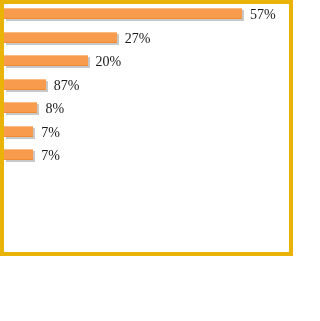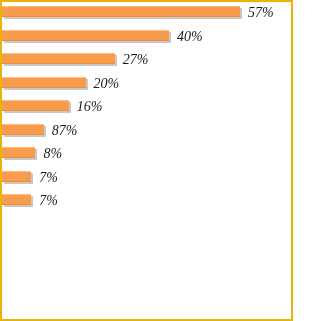--- a/index.html
+++ b/index.html
@@ -7,26 +7,25 @@
     padding: 0;
     background: #ffffff;
   }
   body {
     font-family: "Liberation Serif", serif;
   }
 
   #chart-frame {
     position: relative;
     width: 293px;
-    height: 321px;
+    height: 256px;
     box-sizing: border-box;
     background: #ffffff;
-    border: 2px solid #eab308;
+    border: 4px solid #eab308;
     overflow: hidden;
-    font-style: italic;
   }
 
   #plot-area {
     position: absolute;
     left: 0;
     top: 0;
     right: 0;
     bottom: 0;
     padding-top: 4px;
     box-sizing: border-box;
@@ -83,46 +82,32 @@
   <div id="plot-area">
 
   <div class="bar-row">
         <div class="bar-wrap" style="width: 238px;">
           <div class="bar-shadow"></div>
           <div class="bar"></div>
         </div>
         <div class="bar-label">57%</div>
       </div>
       <div class="bar-row">
-        <div class="bar-wrap" style="width: 167.018px;">
-          <div class="bar-shadow"></div>
-          <div class="bar"></div>
-        </div>
-        <div class="bar-label">40%</div>
-      </div>
-      <div class="bar-row">
         <div class="bar-wrap" style="width: 112.737px;">
           <div class="bar-shadow"></div>
           <div class="bar"></div>
         </div>
         <div class="bar-label">27%</div>
       </div>
       <div class="bar-row">
         <div class="bar-wrap" style="width: 83.5088px;">
           <div class="bar-shadow"></div>
           <div class="bar"></div>
         </div>
         <div class="bar-label">20%</div>
-      </div>
-      <div class="bar-row">
-        <div class="bar-wrap" style="width: 66.807px;">
-          <div class="bar-shadow"></div>
-          <div class="bar"></div>
-        </div>
-        <div class="bar-label">16%</div>
       </div>
       <div class="bar-row">
         <div class="bar-wrap" style="width: 41.7544px;">
           <div class="bar-shadow"></div>
           <div class="bar"></div>
         </div>
         <div class="bar-label">87%</div>
       </div>
       <div class="bar-row">
         <div class="bar-wrap" style="width: 33.4035px;">

